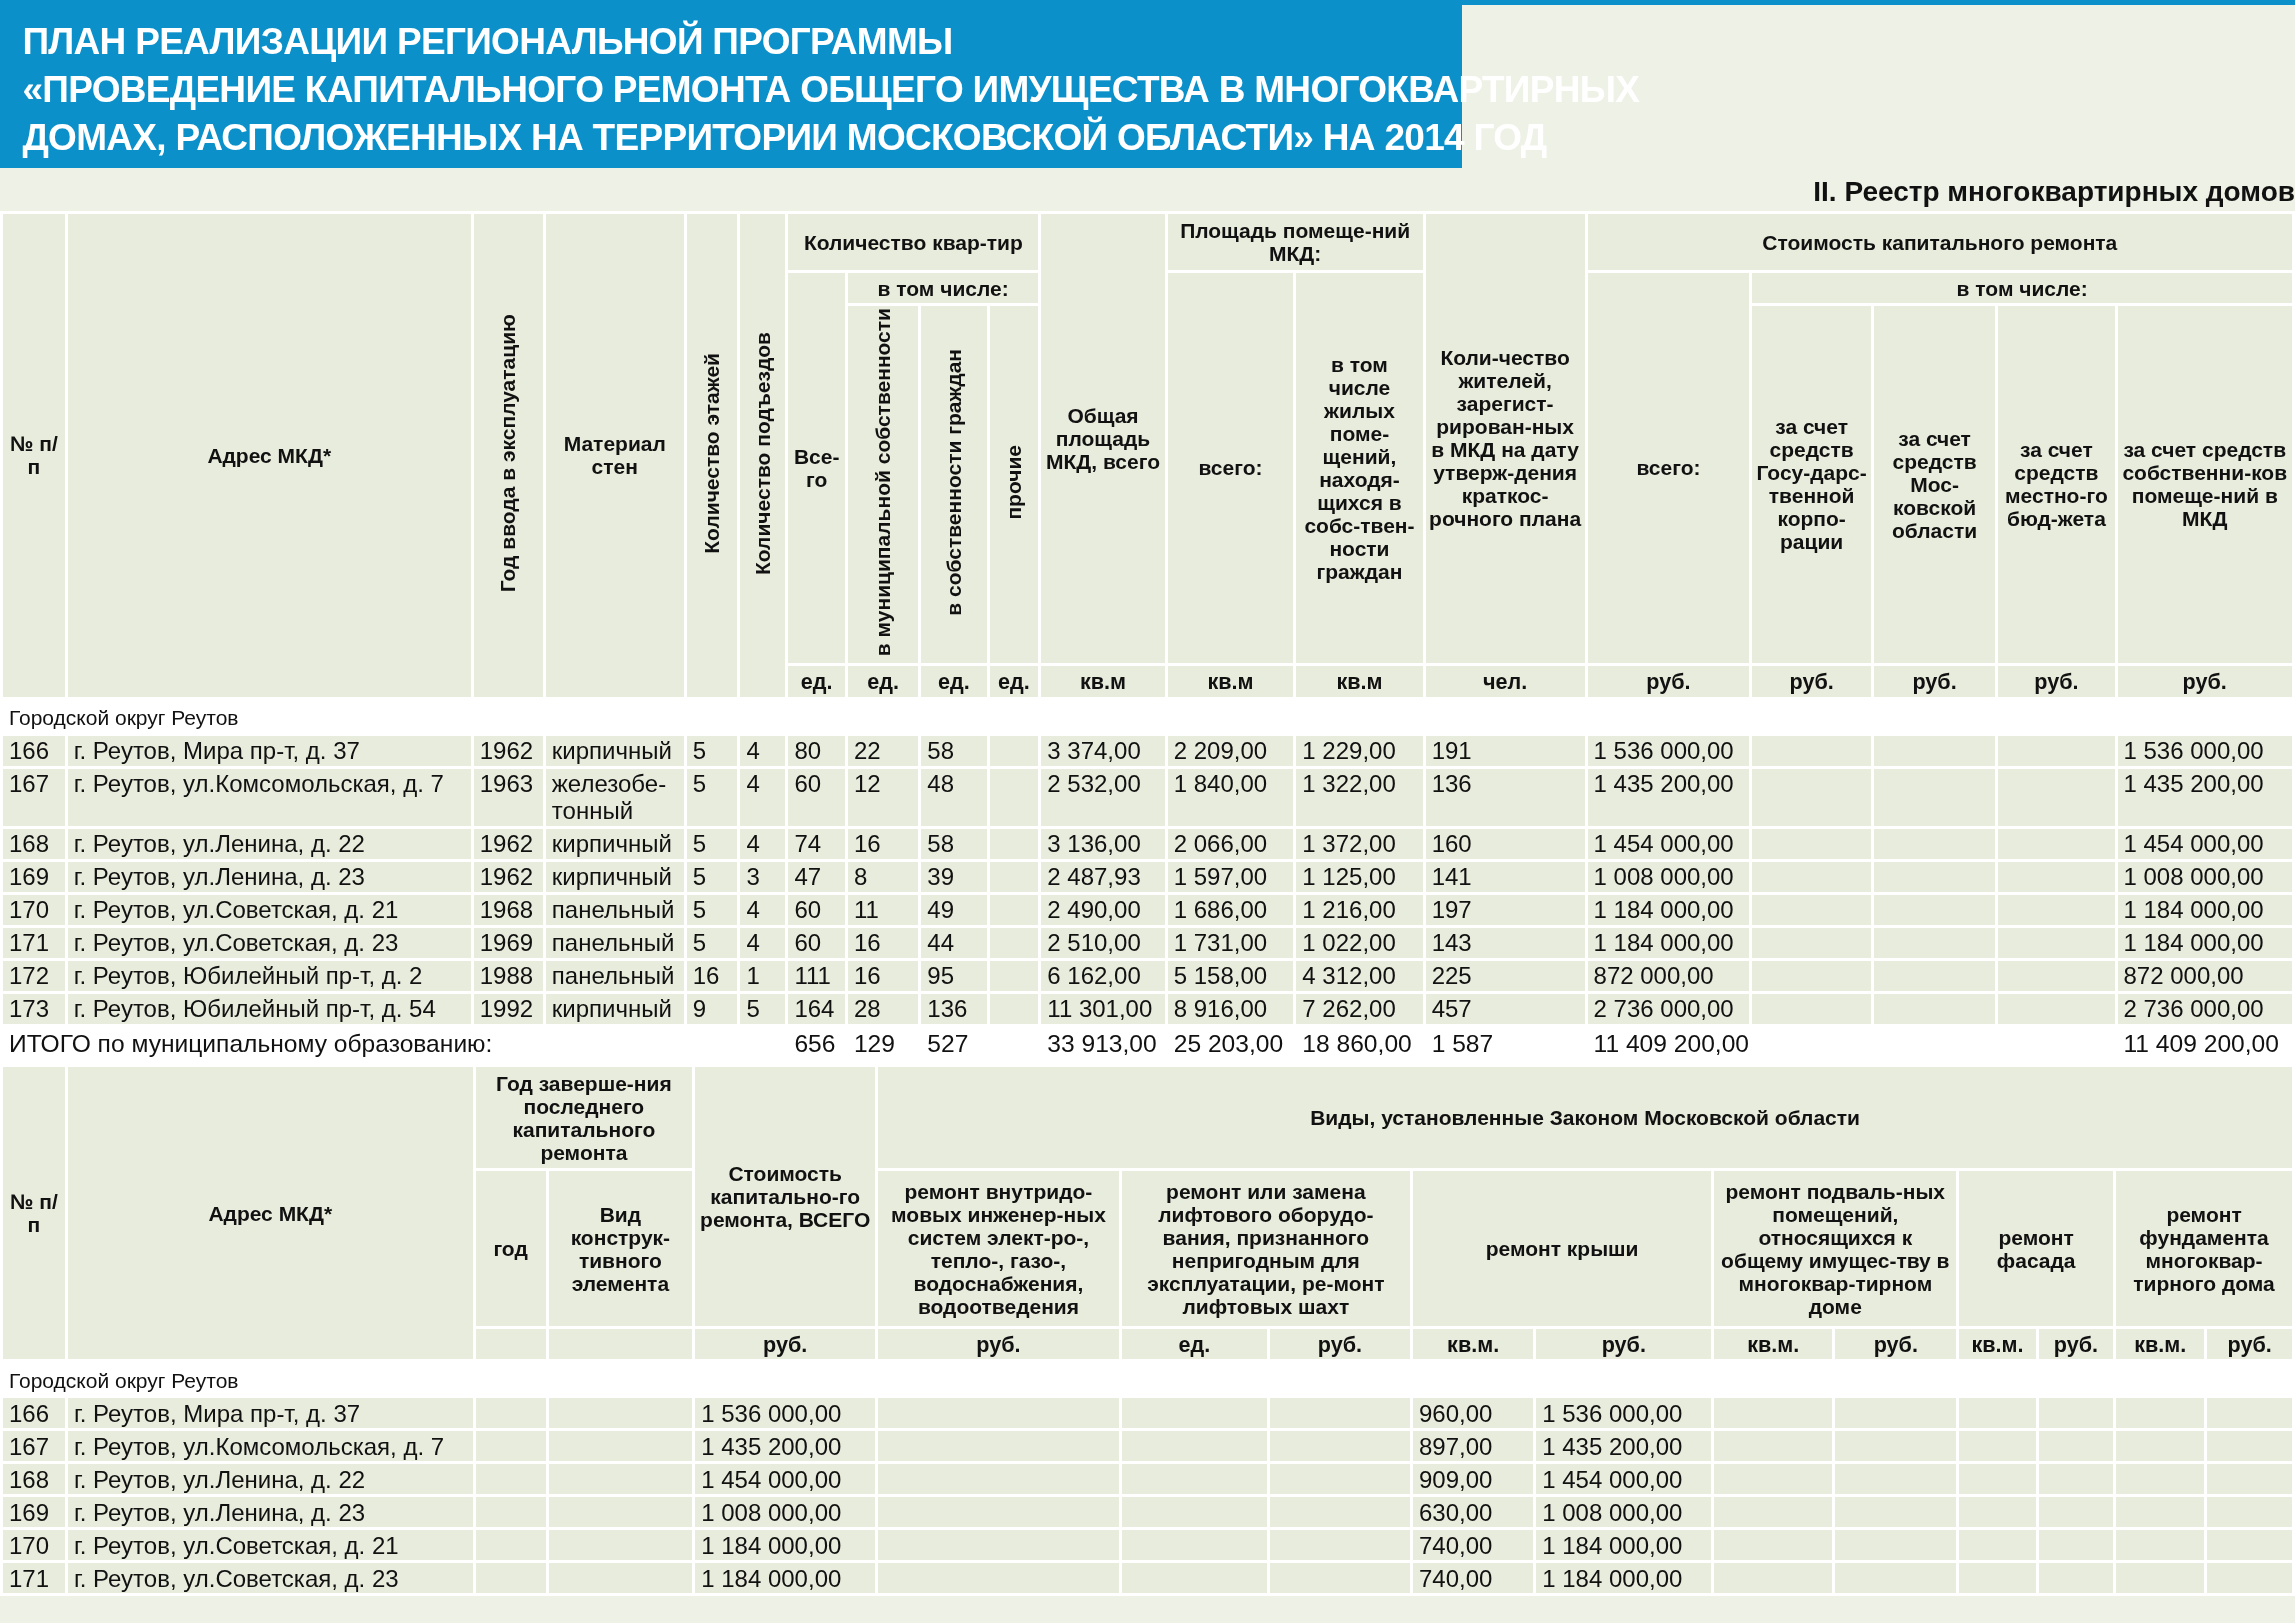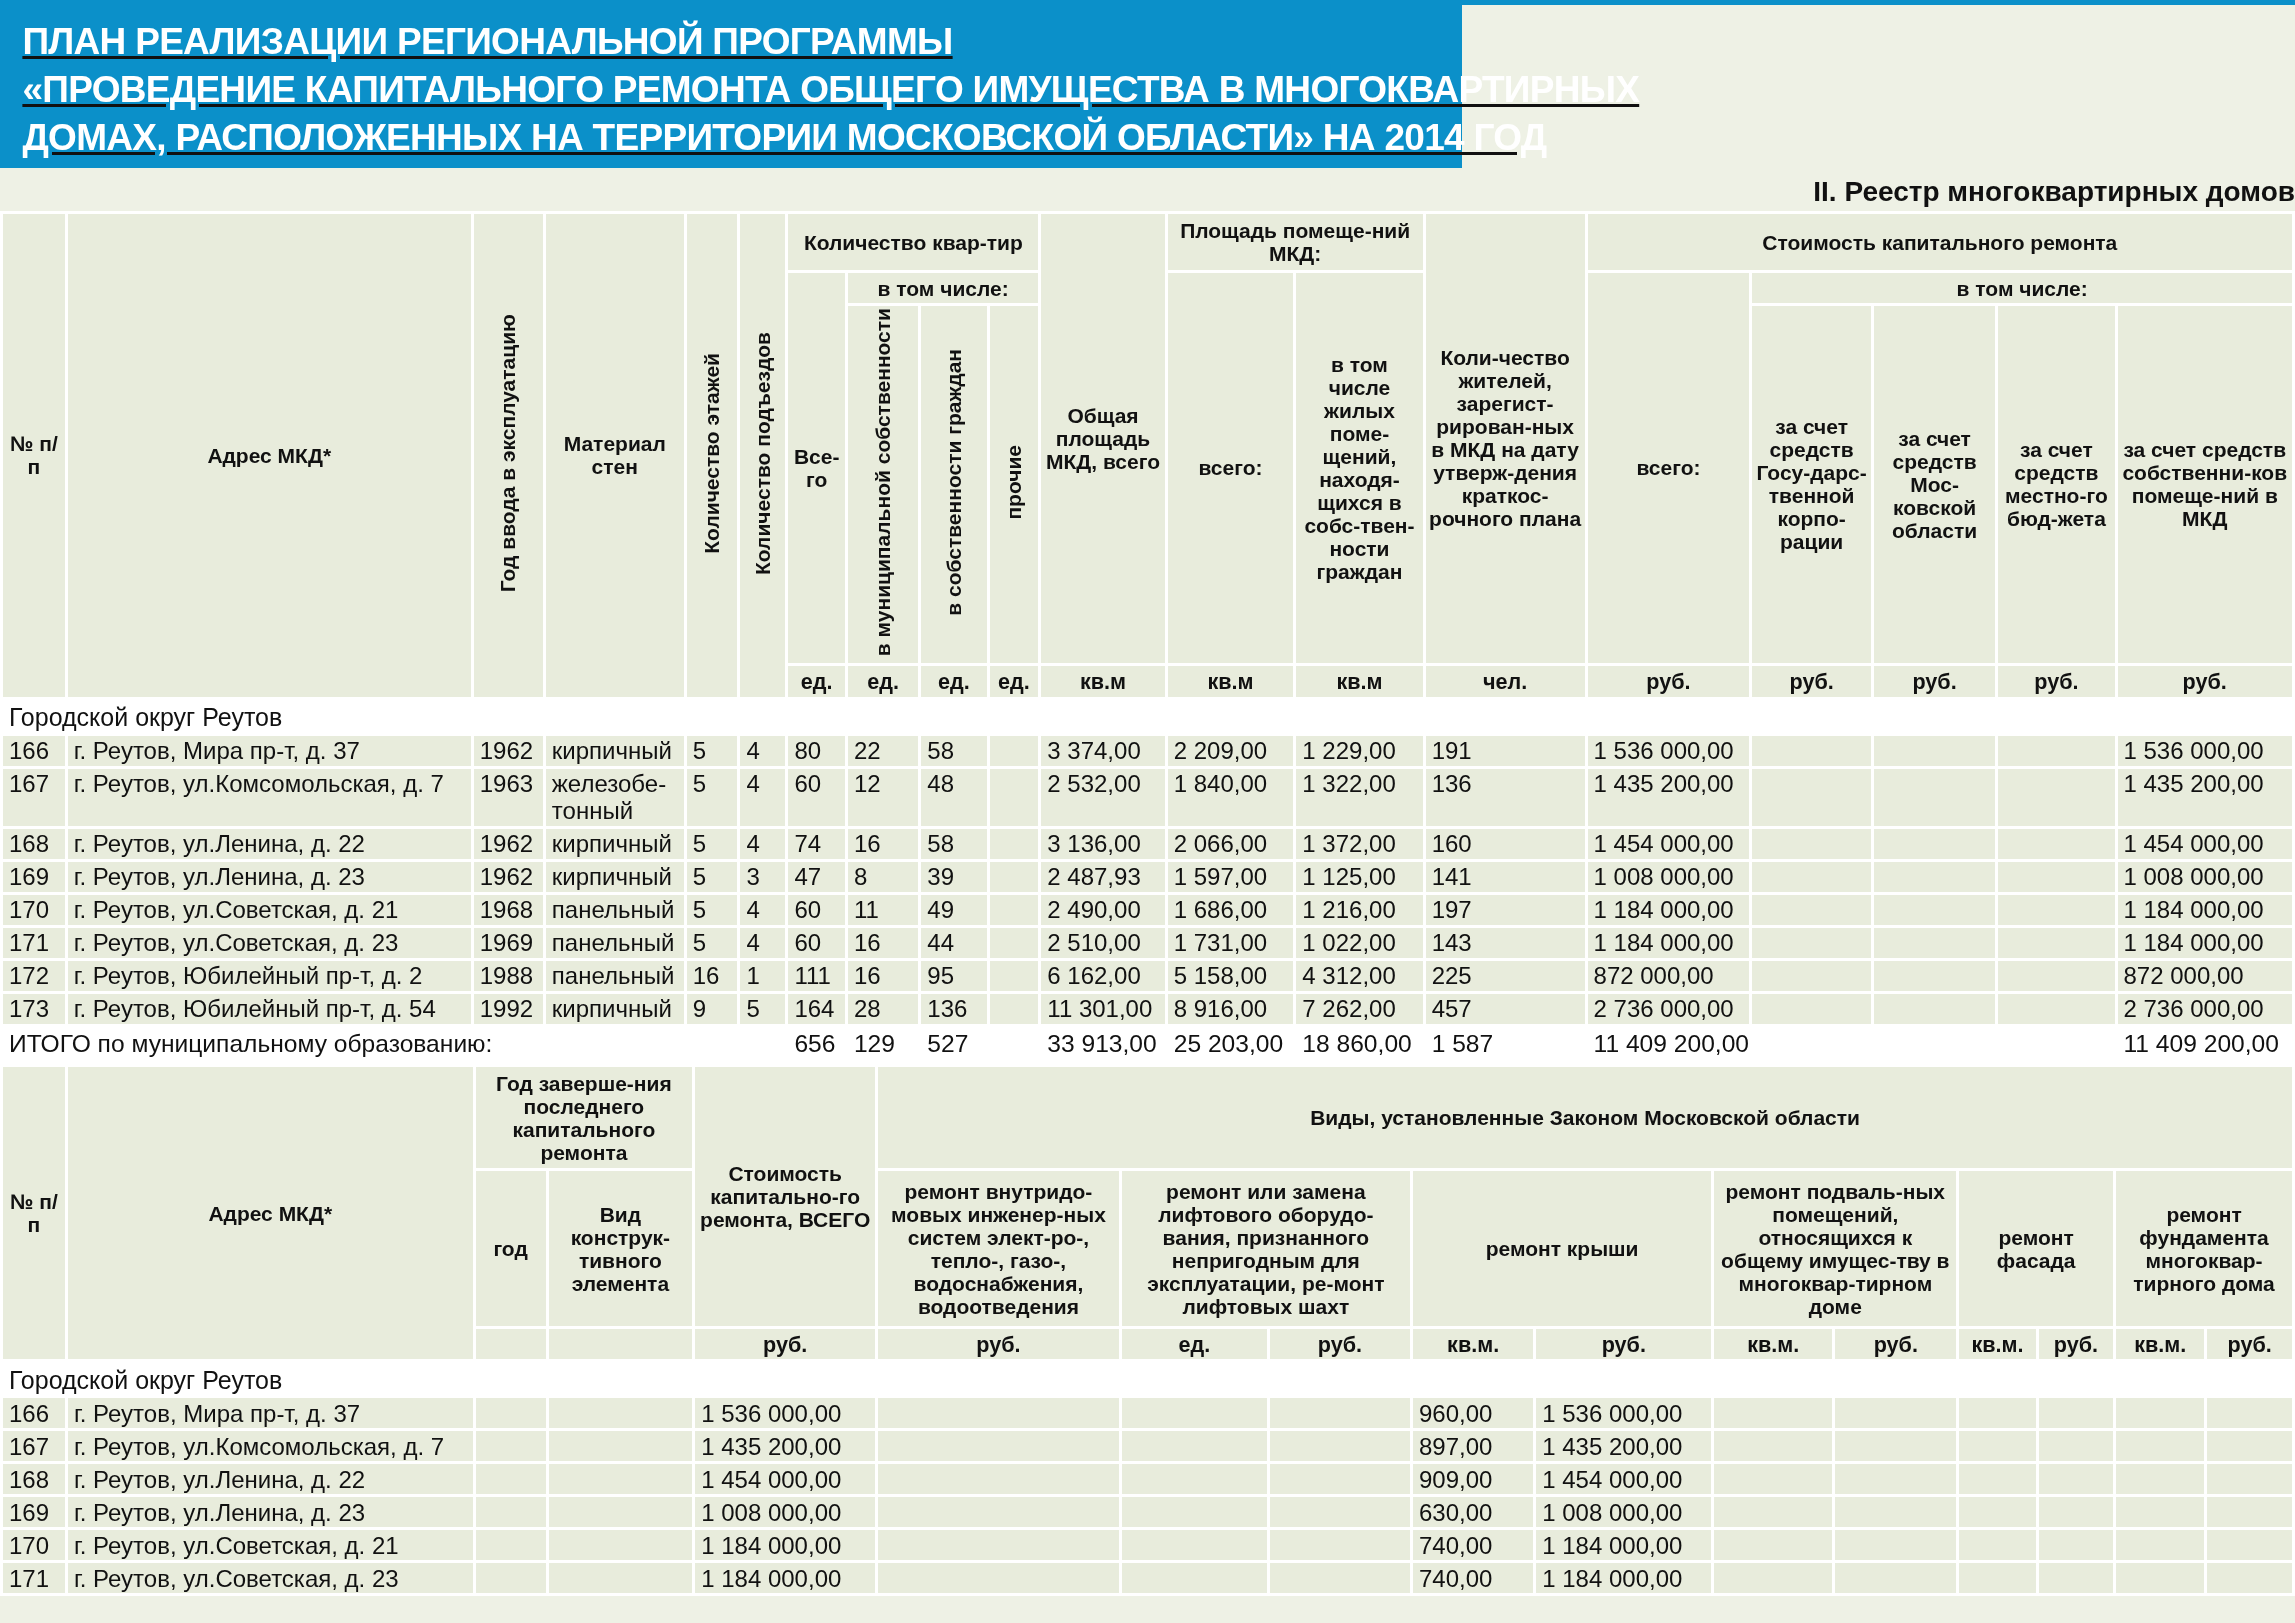--- a/index.html
+++ b/index.html
@@ -1,40 +1,40 @@
 <!DOCTYPE html>
 <html lang="ru" style="font-size:12px"><head>
 <meta charset="utf-8">
 <style>
   html,body{margin:0;padding:0;background:#ffffff;}
   .page{position:relative;width:2295px;min-height:1624px;background:#eef1e5;
         font-family:"Liberation Sans","DejaVu Sans",sans-serif;color:#111;}
   .top-strip{position:absolute;top:0;left:0;width:100%;height:4.5px;background:#0b90c9;}
   .banner{position:relative;width:1462px;height:168px;background:#0b90c9;box-sizing:border-box;
-          padding:18px 0 0 22.4px;text-decoration:underline;}
+          padding:18px 0 0 22.4px;}
   .banner-line{color:#ffffff;font-weight:bold;font-size:37px;line-height:48px;letter-spacing:-0.7px;
                white-space:nowrap;}
   .sec-title{text-align:right;font-weight:bold;font-size:28px;line-height:31px;margin:7.5px 0 4.5px;}
   .sec-title.third{margin:22.4px 0 7.5px;}
   table{border-collapse:separate;border-spacing:3px;table-layout:fixed;width:2295px;background:#ffffff;}
   th,td{background:#e8ecdc;overflow:hidden;}
   th{font-weight:bold;font-size:21px;line-height:23px;text-align:center;vertical-align:middle;
      padding:2.2px 3px;}
   td{font-size:24px;line-height:27px;text-align:left;vertical-align:top;padding:1.5px 1.5px 1.5px 6px;
      white-space:nowrap;}
   td.wrap{white-space:normal;}
   .unit{font-weight:bold;font-size:21.6px;}
   .vc{vertical-align:middle;text-align:center;}
   .vert{display:inline-block;writing-mode:vertical-rl;transform:rotate(180deg);
         font-size:21px;line-height:22.4px;max-height:100%;}
   
   .t2 thead tr.ra{height:56px;} .t2 thead tr.rb{height:30px;} .t2 thead tr.rc{height:282px;}
   .t2 thead tr.rd{height:31px;}
   .t3 thead tr.ra{height:101px;} .t3 thead tr.rb{height:155px;} .t3 thead tr.rc{height:30px;}
-  tr.group-row td{background:transparent;font-size:25px;padding:4.5px 0 1.5px 6px;}
+  tr.group-row td{background:transparent;font-size:21px;padding:4.5px 0 1.5px 6px;}
   tr.totals-row td{background:transparent;font-size:24.6px;padding:3px 1.5px 4.5px 6px;}
   tr.totals-row td.lbl{padding-left:6px;}
 </style>
 </head>
 <body>
 
 <div class="page">
   <div class="top-strip"></div>
 
   <div class="banner">

